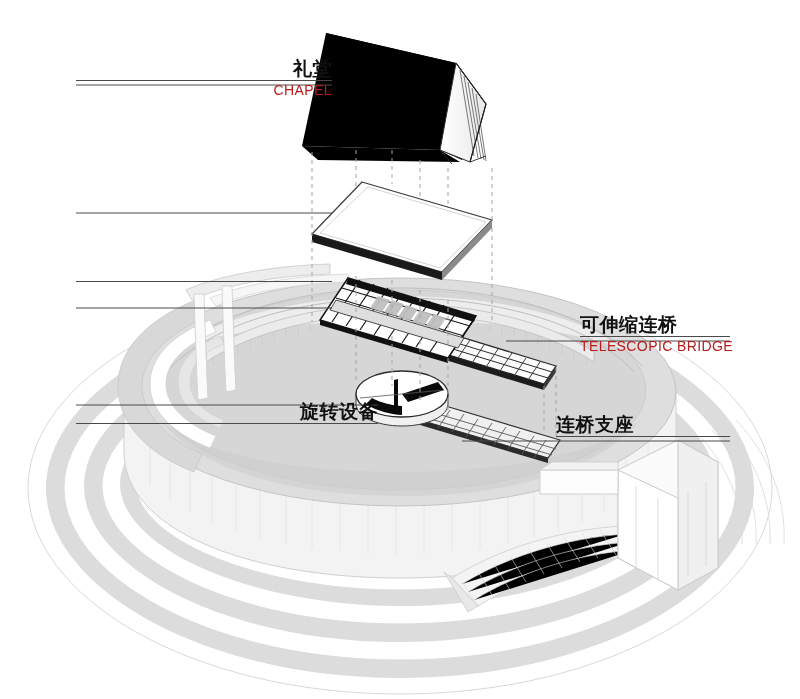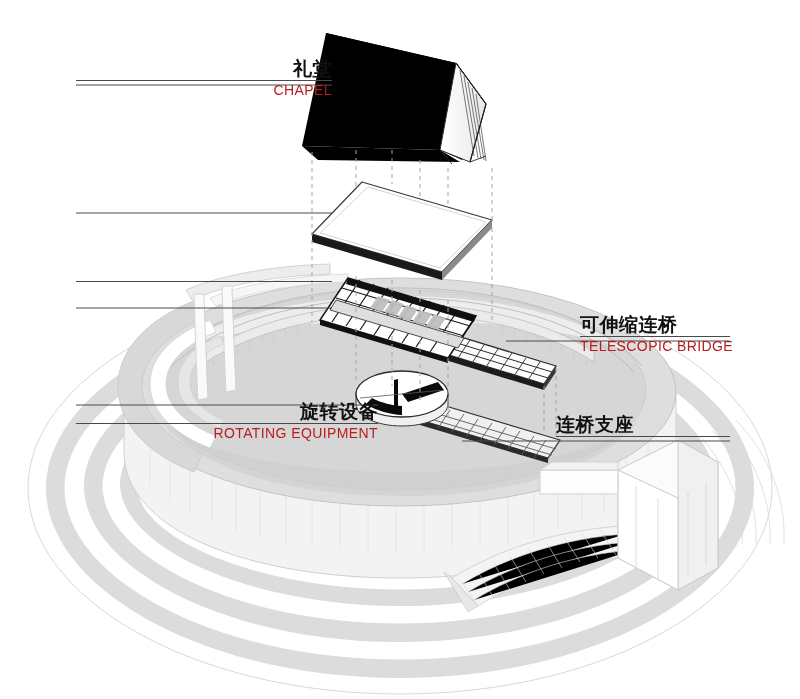--- a/index.html
+++ b/index.html
@@ -384,21 +384,20 @@
   </div>
 
 
   <div class="callout left" style="left:76px;top:281px;width:256px;">
     <div class="rule"></div>
   </div>
 
   <div class="callout left" style="left:76px;top:378px;width:302px;margin-top:23px;">
     <div class="cn">旋转设备</div>
     <div class="rule"></div>
-    <div class="en">ROTATING EQUIPMENT</div>
   </div>
 
   <div class="callout right" style="left:580px;top:314px;width:150px;">
     <div class="cn">可伸缩连桥</div>
     <div class="rule"></div>
     <div class="en">TELESCOPIC BRIDGE</div>
   </div>
 
   <div class="callout right" style="left:556px;top:414px;width:174px;">
     <div class="cn">连桥支座</div>

